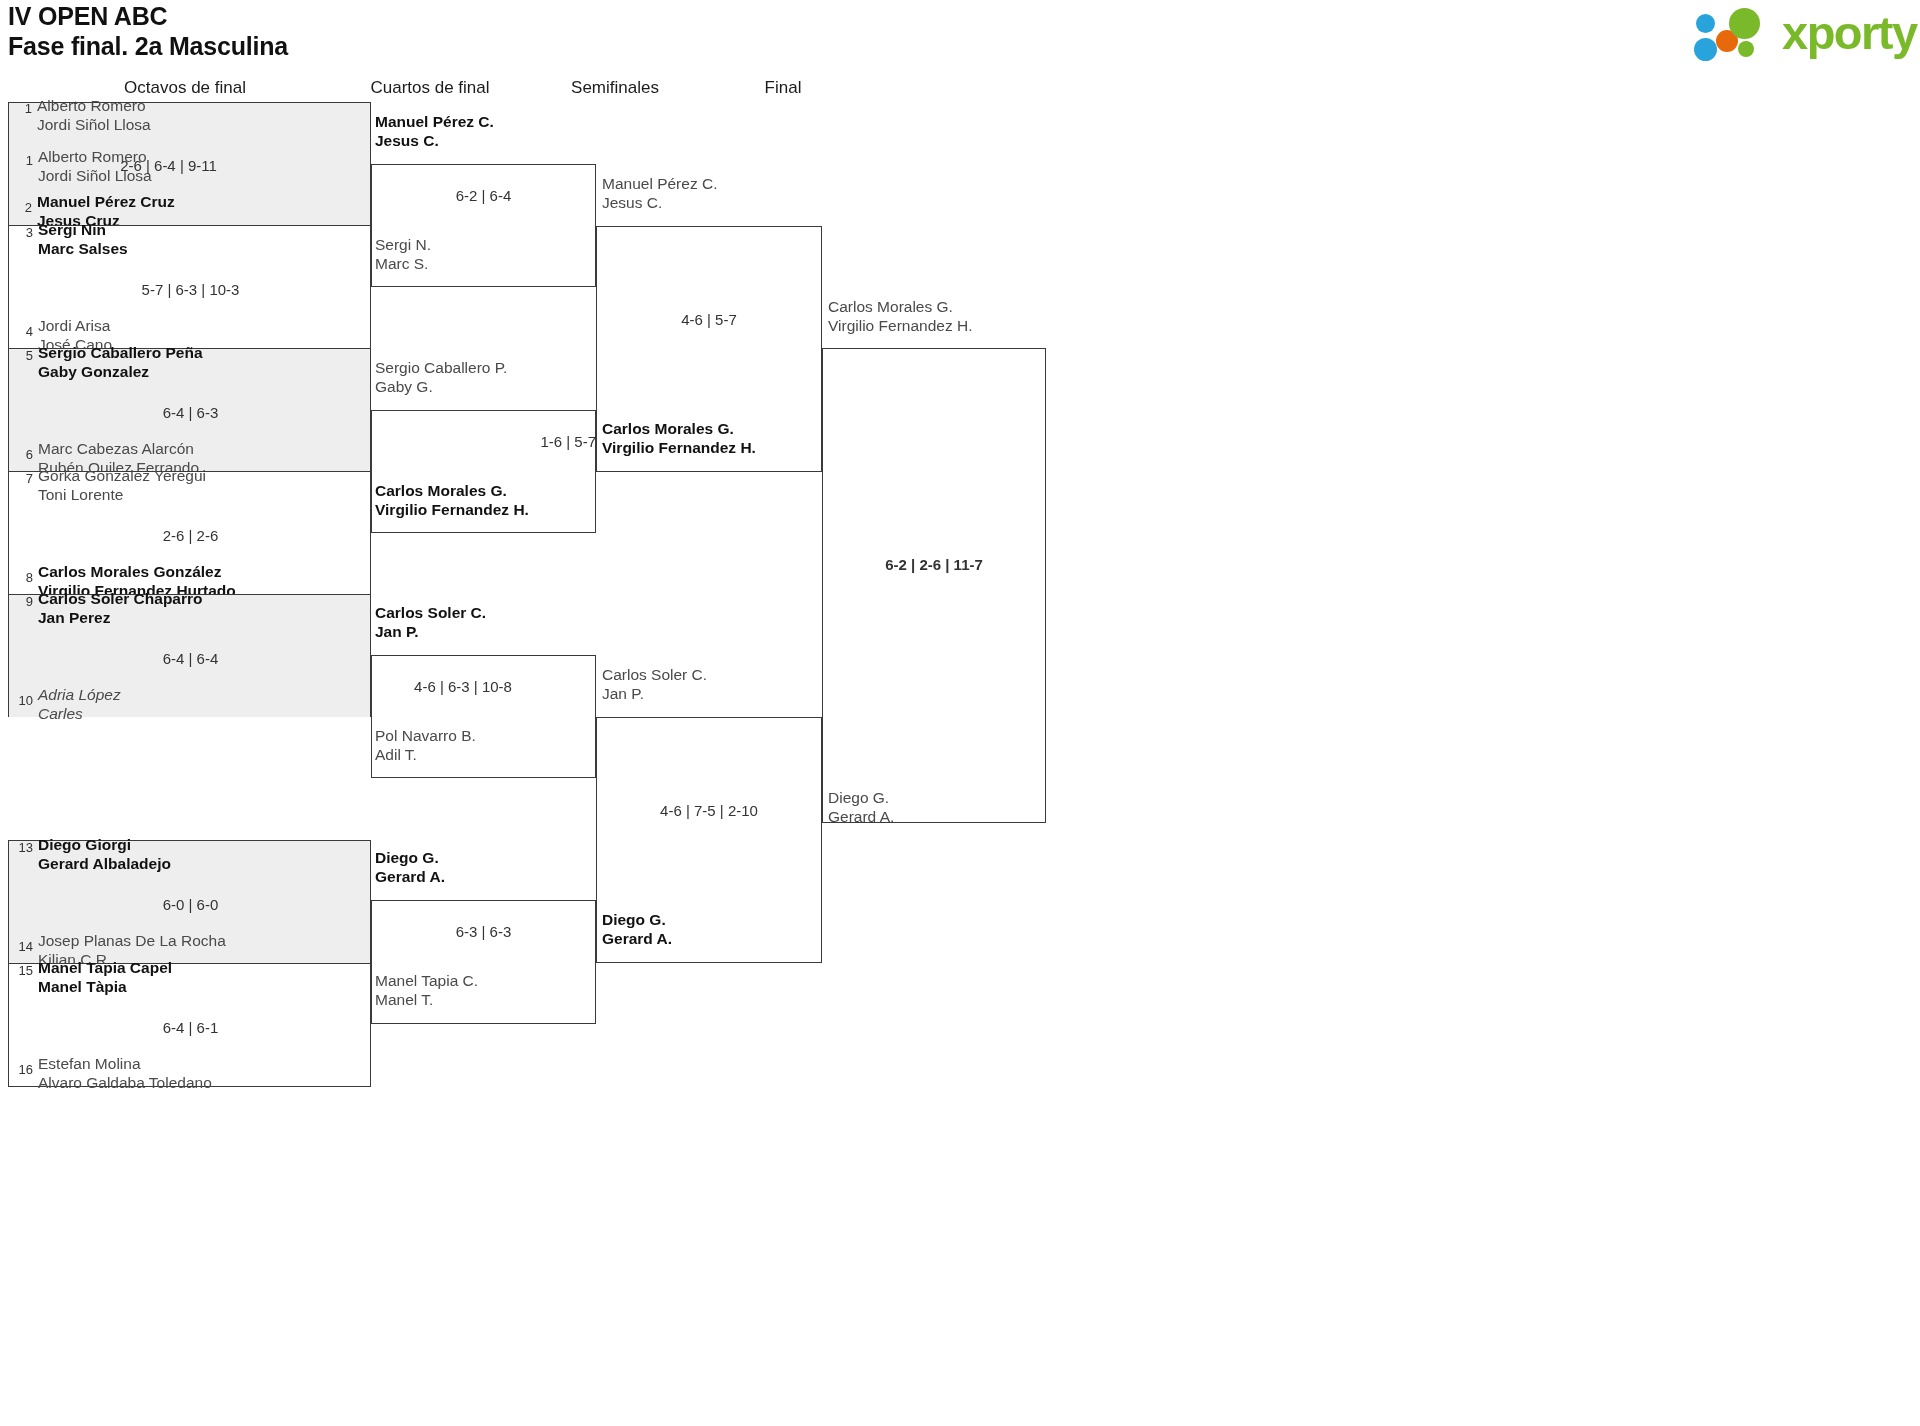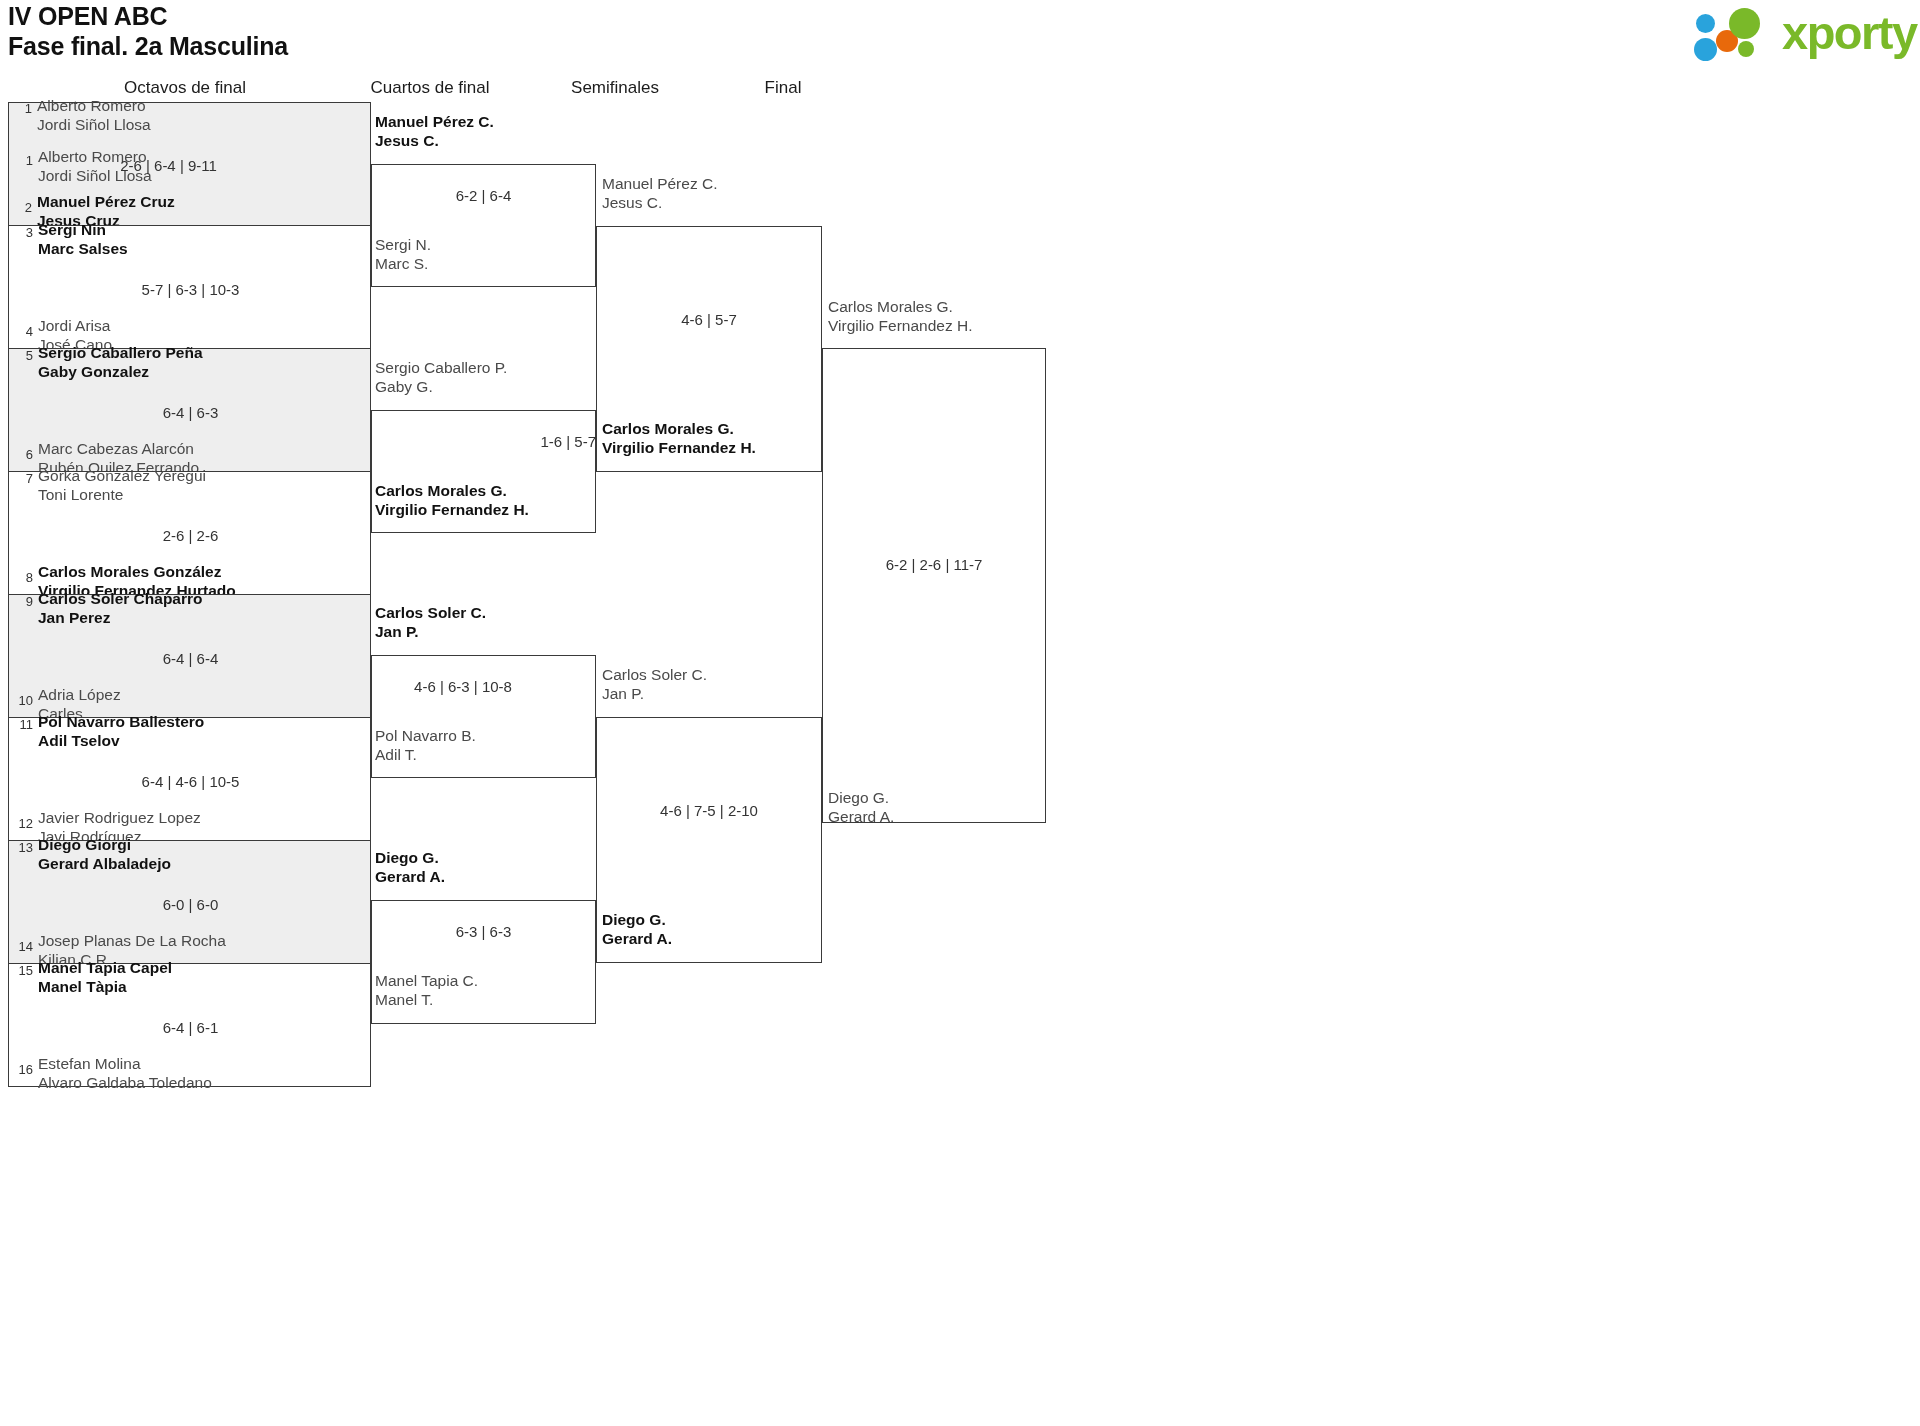--- a/index.html
+++ b/index.html
@@ -169,39 +169,26 @@
   </div>
 
   <div class="r1cell shaded" style="top:594px; height:123px;">
     <div class="seed" style="top:-1px;">9</div>
     <div class="team win" style="top:-6px;">
       <span class="ln">Carlos Soler Chaparro</span>
       <span class="ln">Jan Perez</span>
     </div>
     <div class="score" style="left:0; width:363px; text-align:center; top:55px;">6-4 | 6-4</div>
     <div class="seed" style="top:98px;">10</div>
-    <div class="team" style="top:90px;">
+    <div class="team" style="top:90px;font-style:italic;">
       <span class="ln">Adria López</span>
       <span class="ln">Carles</span>
     </div>
   </div>
 
-  <div class="r1cell plain" style="top:717px; height:123px;">
-    <div class="seed" style="top:-1px;">11</div>
-    <div class="team win" style="top:-6px;">
-      <span class="ln">Pol Navarro Ballestero</span>
-      <span class="ln">Adil Tselov</span>
-    </div>
-    <div class="score" style="left:0; width:363px; text-align:center; top:55px;">6-4 | 4-6 | 10-5</div>
-    <div class="seed" style="top:98px;">12</div>
-    <div class="team" style="top:90px;">
-      <span class="ln">Javier Rodriguez Lopez</span>
-      <span class="ln">Javi Rodríguez</span>
-    </div>
-  </div>
 
   <div class="r1cell shaded" style="top:840px; height:123px;">
     <div class="seed" style="top:-1px;">13</div>
     <div class="team win" style="top:-6px;">
       <span class="ln">Diego Giorgi</span>
       <span class="ln">Gerard Albaladejo</span>
     </div>
     <div class="score" style="left:0; width:363px; text-align:center; top:55px;">6-0 | 6-0</div>
     <div class="seed" style="top:98px;">14</div>
     <div class="team" style="top:90px;">
@@ -288,19 +275,19 @@
   <div class="nm win" style="left:602px; top:910px;">
     <span class="ln">Diego G.</span>
     <span class="ln">Gerard A.</span>
   </div>
 
   <div class="nm" style="left:828px; top:297px;">
     <span class="ln">Carlos Morales G.</span>
     <span class="ln">Virgilio Fernandez H.</span>
   </div>
   <div class="conn" style="left:822px; top:348px; width:224px; height:475px;"></div>
-  <div class="score" style="left:822px; top:556px; width:224px; text-align:center;">6-2 | 2-6 | 11-7</div>
+  <div class="score" style="left:822px; top:556px; width:224px; text-align:center;font-weight:bold;">6-2 | 2-6 | 11-7</div>
   <div class="nm" style="left:828px; top:788px;">
     <span class="ln">Diego G.</span>
     <span class="ln">Gerard A.</span>
   </div>
 
 </div>
 
 </body></html>

